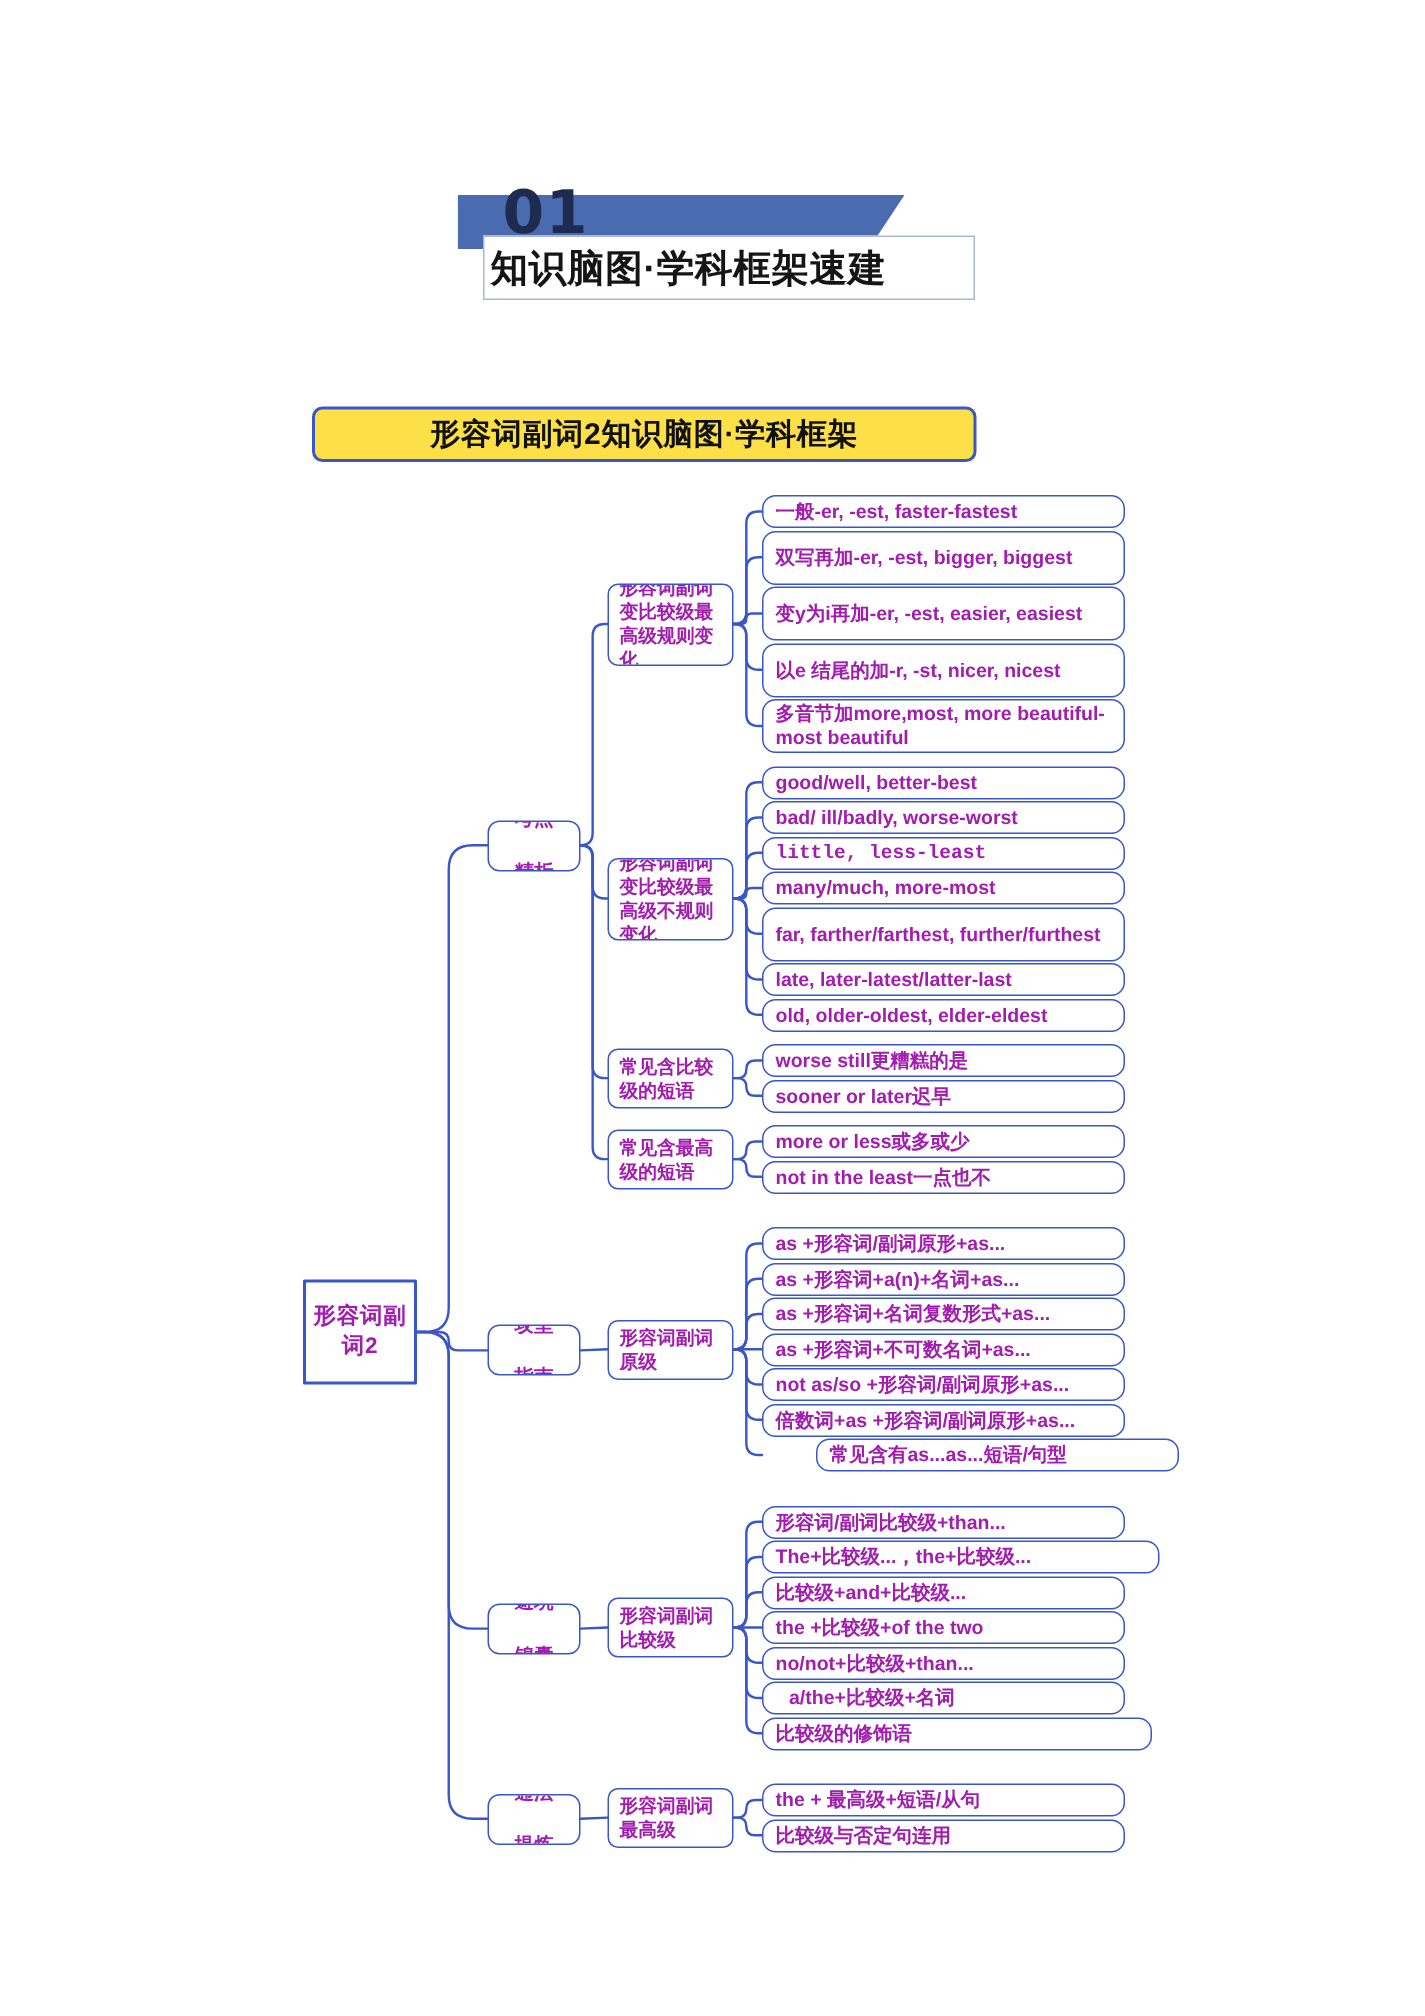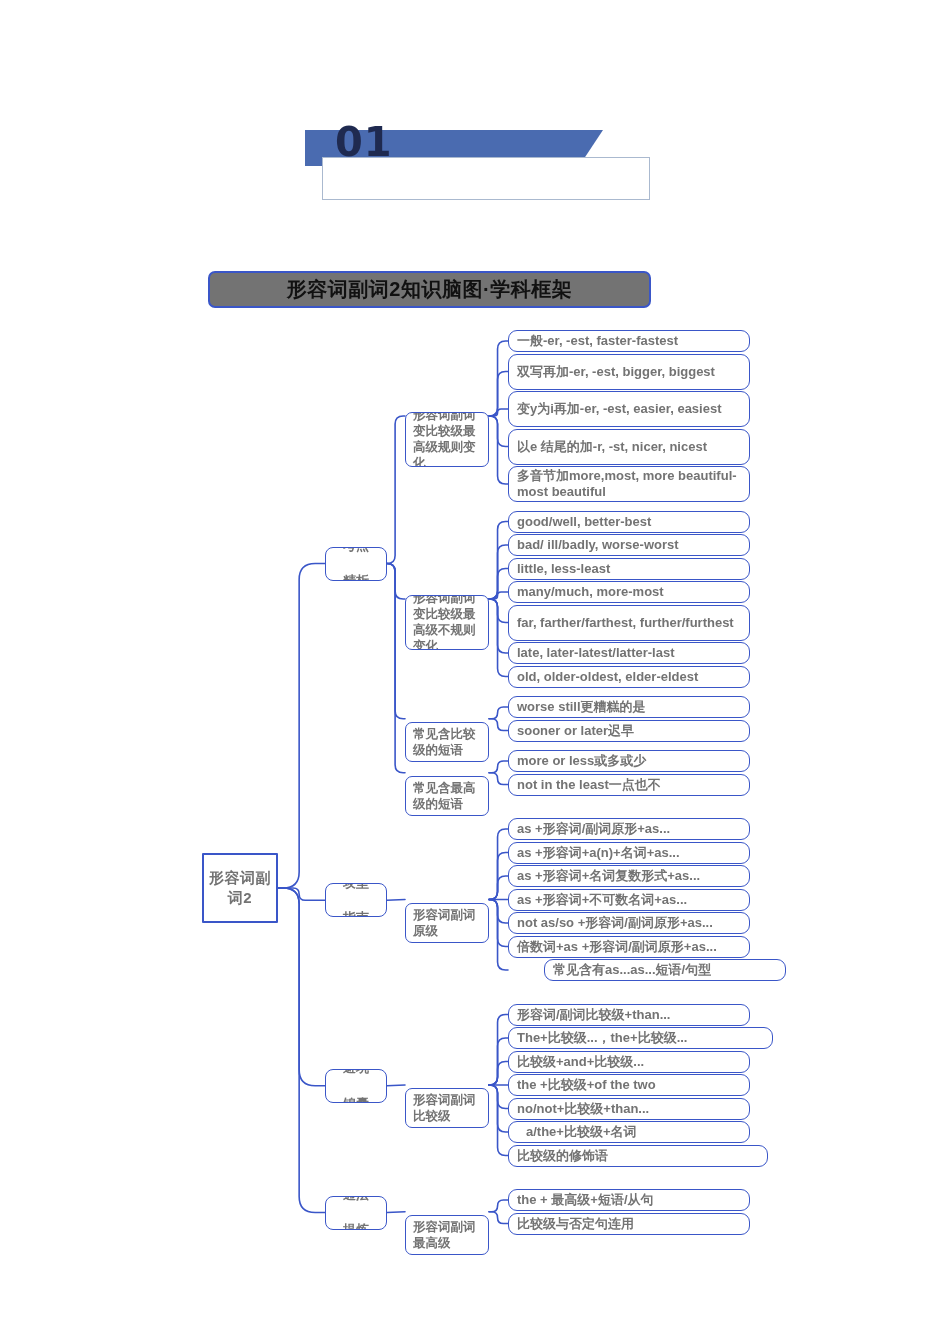--- a/index.html
+++ b/index.html
@@ -72,21 +72,21 @@
     left: 208px;
     top: 271px;
     width: 443px;
     height: 37px;
     border: 2px solid #3a56c8;
     border-radius: 7px;
     box-sizing: border-box;
     display: flex;
     align-items: center;
     justify-content: center;
-    background: #737373;
+    background: #fde047;
   }
   #map-title span {
     font-size: 20px;
     font-weight: bold;
     color: #111111;
     letter-spacing: 0.5px;
     white-space: nowrap;
   }
 
   
@@ -107,21 +107,21 @@
   }
 
   .node {
     position: absolute;
     box-sizing: border-box;
     background: #ffffff;
     border: 1.6px solid #3a56c8;
     border-radius: 8px;
     display: flex;
     align-items: center;
-    color: #737373;
+    color: #a21caf;
     overflow: hidden;
   }
   .node span {
     display: block;
     width: 100%;
   }
 
   .node.root {
     border-width: 2px;
     border-radius: 1px;
@@ -140,38 +140,38 @@
     font-weight: bold;
     line-height: 1.35;
   }
   .node.lv2 {
     border-radius: 7px;
     font-size: 12.5px;
     font-weight: bold;
     line-height: 1.28;
     padding-left: 7px;
     padding-right: 3px;
-    margin-top: 23px;
   }
   .node.leaf {
     border-radius: 9px;
     font-size: 13px;
     font-weight: bold;
     line-height: 1.22;
     padding-left: 8px;
     padding-right: 5px;
   }
 </style>
 </head>
 <body>
 
 <div id="header-banner">
   <div id="banner-shape"></div>
   <div id="banner-number">01</div>
   <div id="banner-box"></div>
+  <div id="banner-title">知识脑图·学科框架速建</div>
 </div>
 
 <div id="map-title">
   <span>形容词副词2知识脑图·学科框架</span>
 </div>
 
 <div id="mindmap">
   <svg id="connectors" viewBox="0 0 950 1344">
       <path d="M278 888 L283.15 888 Q299.15 888 299.15 872 L299.15 579.5 Q299.15 563.5 315.15 563.5 L325 563.5" fill="none" stroke="#3a56c8" stroke-width="1.6" stroke-linecap="round"></path>
       <path d="M387 563.5 L387 563.5 Q395.1 563.5 395.1 555.4 L395.1 424.1 Q395.1 416 403.20000000000005 416 L405 416" fill="none" stroke="#3a56c8" stroke-width="1.6" stroke-linecap="round"></path>
@@ -235,21 +235,21 @@
       </div>
       <div class="node lv2" style="left: 405px; top: 388.5px; width: 84px; height: 55px;">
         <span>形容词副词变比较级最高级规则变化</span>
       </div>
       <div class="node leaf" style="left: 508px; top: 510.5px; width: 242px; height: 22px;">
         <span>good/well, better-best</span>
       </div>
       <div class="node leaf" style="left: 508px; top: 534px; width: 242px; height: 22px;">
         <span>bad/ ill/badly, worse-worst</span>
       </div>
-      <div class="node leaf" style="left: 508px; top: 557.5px; width: 242px; height: 22px;">
+      <div class="node leaf" style="left: 508px; top: 557.5px; width: 242px; height: 22px; font-family: Liberation Mono, monospace;">
         <span>little, less-least</span>
       </div>
       <div class="node leaf" style="left: 508px; top: 581px; width: 242px; height: 22px;">
         <span>many/much, more-most</span>
       </div>
       <div class="node leaf" style="left: 508px; top: 604.5px; width: 242px; height: 36px;">
         <span>far, farther/farthest, further/furthest</span>
       </div>
       <div class="node leaf" style="left: 508px; top: 642px; width: 242px; height: 22px;">
         <span>late, later-latest/latter-last</span>

